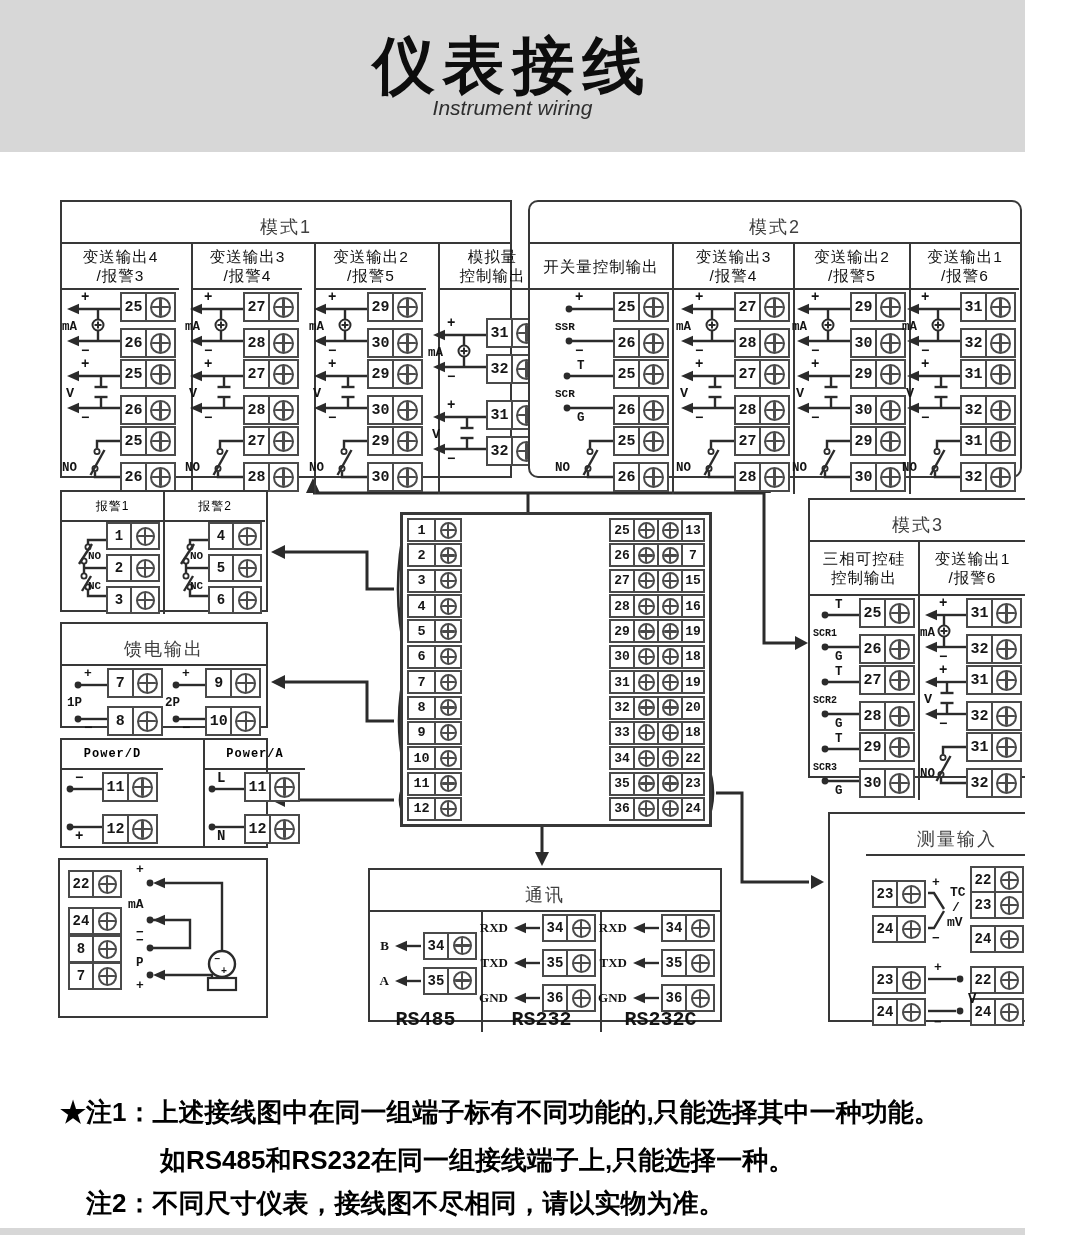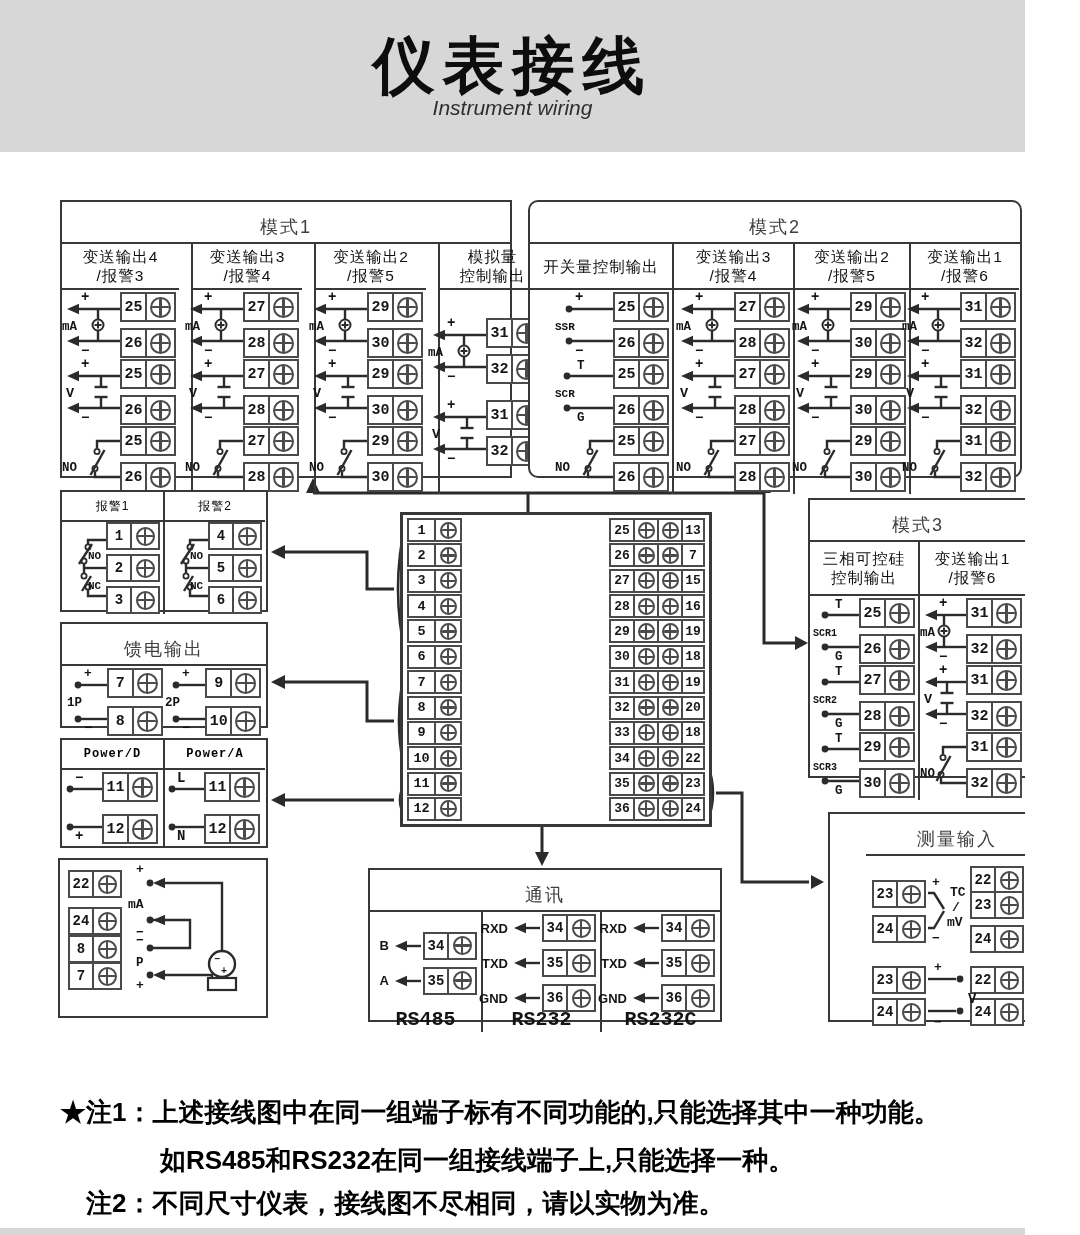--- a/index.html
+++ b/index.html
@@ -43,32 +43,32 @@
   .screw::after{content:"";position:absolute;top:50%;left:0;right:0;height:2.4px;margin-top:-1.2px;background:#4a4a4a;}
   .term.tm .screw{width:21px;height:21px;}
   .term.ts .screw{width:19px;height:19px;}
   .agrid{display:grid;grid-template-columns:101px 102px;height:100%;}
   .acol{display:flex;flex-direction:column;}
   .acol.bl{border-left:2.5px solid #383838;}
   .ahead{height:30px;border-bottom:2.5px solid #383838;display:flex;align-items:center;
          justify-content:center;font-size:12px;letter-spacing:1px;}
   .abody{flex:1;display:flex;align-items:center;justify-content:flex-end;padding-right:3px;}
   .fbody{height:calc(100% - 30px);display:flex;align-items:center;justify-content:space-evenly;padding:0 2px;}
-  .pgrid{display:grid;grid-template-columns:101px 102px;height:100%;}
+  .pgrid{display:grid;grid-template-columns:101px 102px;height:100%;gap:40px;}
   .pcol{display:flex;flex-direction:column;}
   .pcol.bl{border-left:2.5px solid #383838;}
   .pbody{flex:1;display:flex;align-items:center;justify-content:flex-end;padding-right:5px;}
   .twbody{position:relative;height:130px;}
   .twbody .term{position:absolute;}
   #twsvg{position:absolute;left:64px;top:0;}
   .cgrid{display:grid;grid-template-columns:111px 119px 119px;height:calc(100% - 30px);}
   .csec{position:relative;display:flex;flex-direction:column;justify-content:center;gap:7px;padding:0 4px 18px 0;}
   .csec.bl{border-left:2.5px solid #383838;}
   .crow{display:flex;align-items:center;justify-content:flex-end;gap:2px;}
-  .clabel{font-family:Liberation Sans, sans-serif;font-weight:700;font-size:13px;white-space:nowrap;color:#141414;}
+  .clabel{font-family:Liberation Serif, serif;font-weight:700;font-size:13px;white-space:nowrap;color:#141414;}
   .cname{position:absolute;bottom:1px;left:0;right:0;text-align:center;font-family:"Liberation Mono",monospace;
          font-weight:700;font-size:20px;color:#141414;}
   .msbody{position:relative;height:180px;}
   .msbody .term{position:absolute;}
   #mssvg{position:absolute;left:0;top:0;}
   #block{border-width:3px;}
   .bleft{position:absolute;left:4px;top:3px;bottom:3px;display:flex;flex-direction:column;justify-content:space-between;}
   .bright{position:absolute;right:4px;top:3px;bottom:3px;display:flex;flex-direction:column;justify-content:space-between;}
   .brow{display:inline-flex;border:2px solid #4a4a4a;background:#fff;align-items:stretch;}
   .brow>*+*{border-left:2px solid #4a4a4a;}

